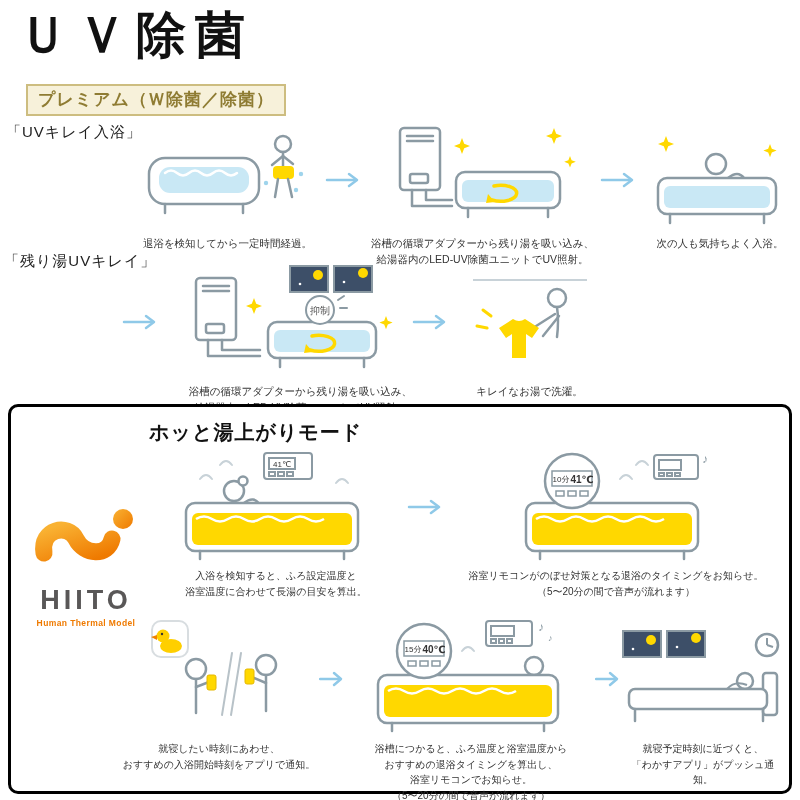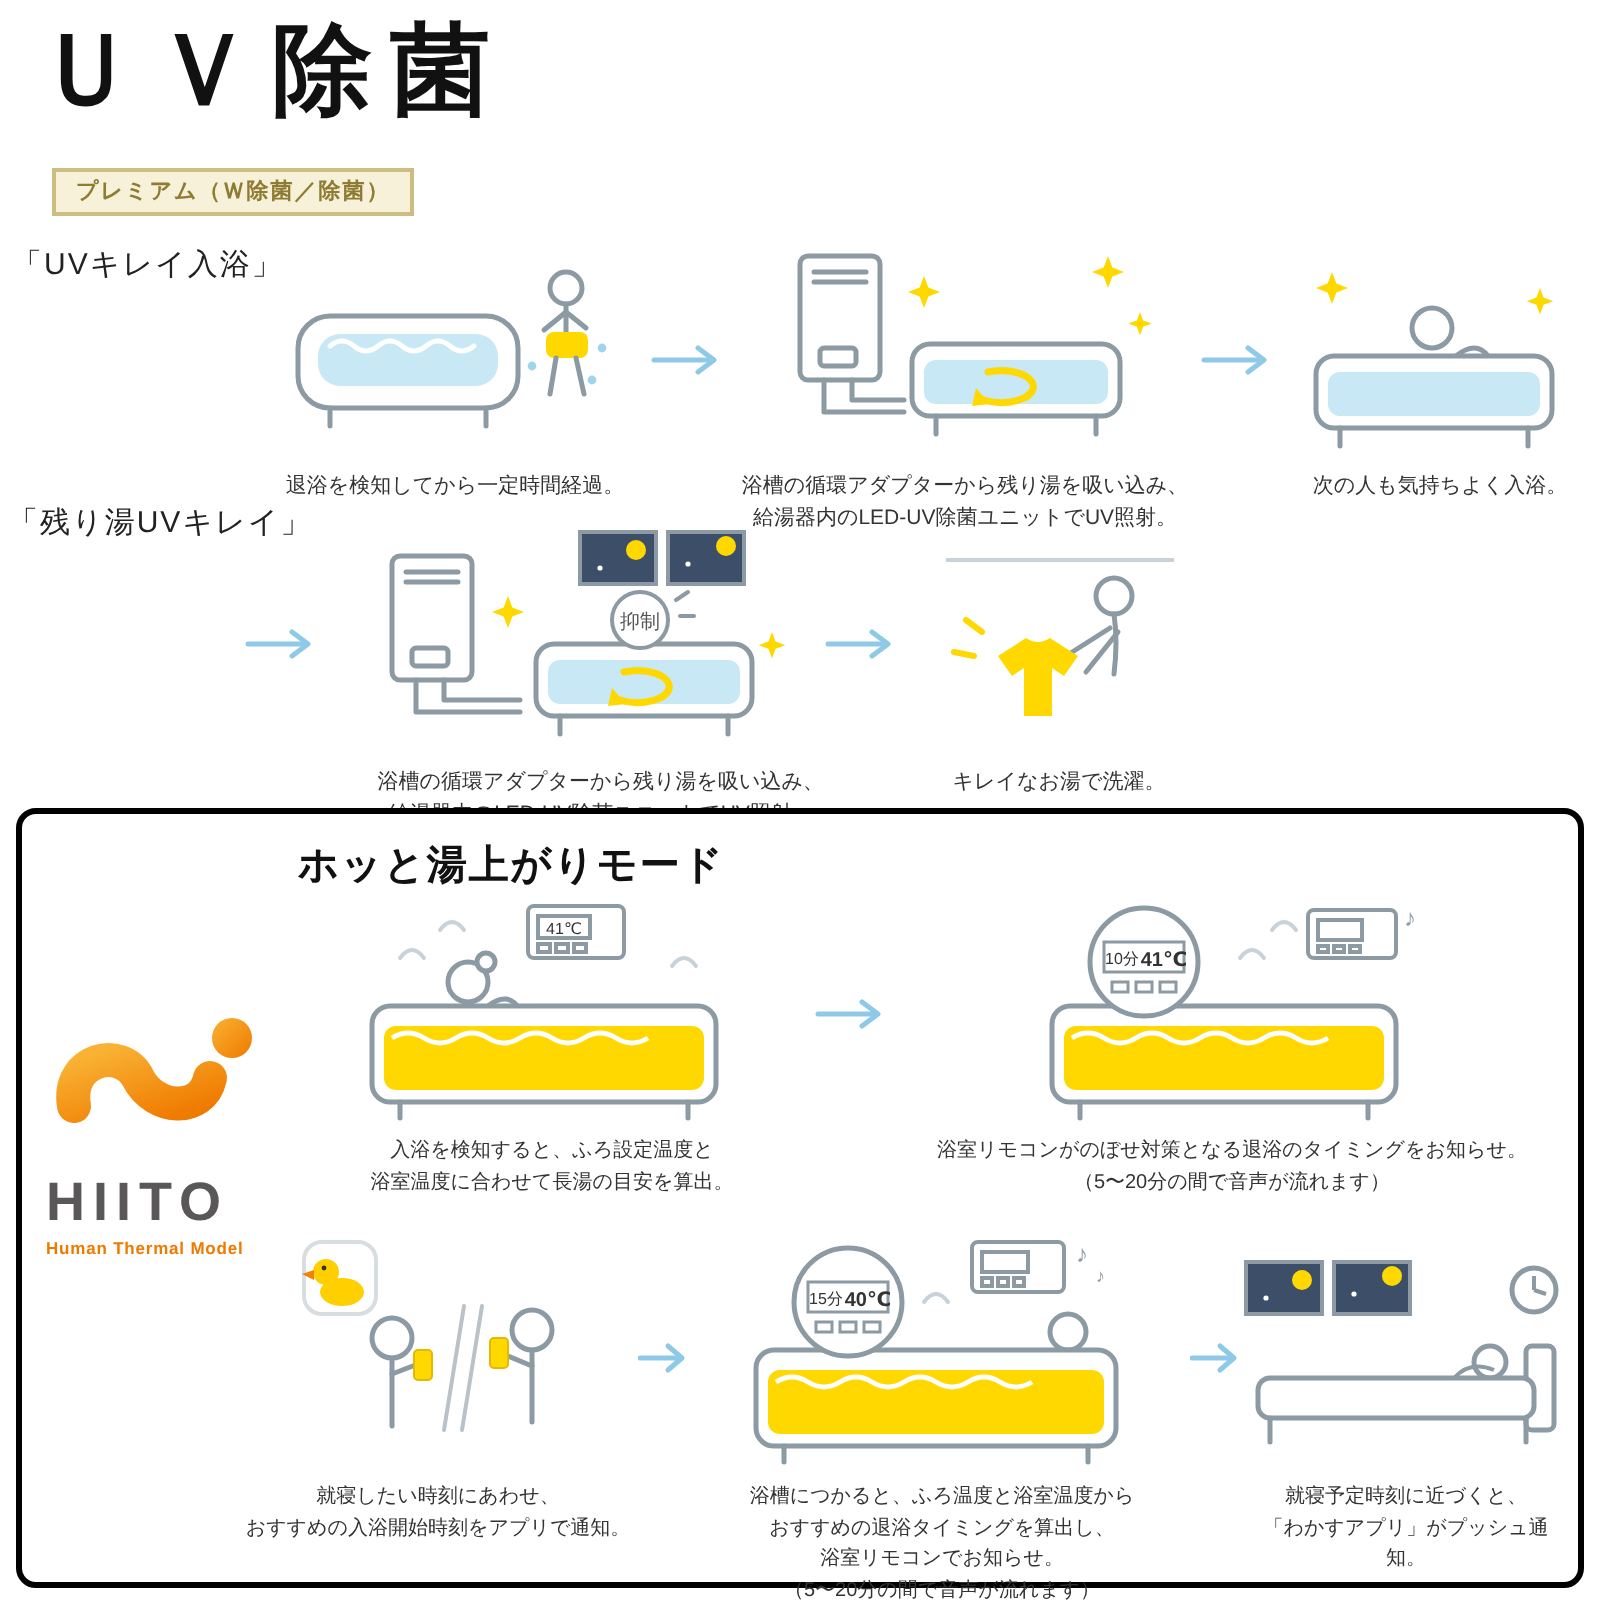--- a/index.html
+++ b/index.html
@@ -2,40 +2,40 @@
 <html><head>
 <meta charset="utf-8">
 <style>
   * { margin:0; padding:0; box-sizing:border-box; }
   html,body { background:#fff; }
   body { width:800px; height:800px; font-family:"Liberation Sans","DejaVu Sans",sans-serif; color:#333; }
   .page { position:relative; width:800px; height:800px; background:#fff; overflow:hidden; }
 
   .title { position:absolute; left:18px; top:2px; font-size:50px; font-weight:bold; letter-spacing:9px; color:#111; }
   .premium { position:absolute; left:26px; top:84px; border:2px solid #cdbd80; background:#f7f1da;
-             color:#8f7c33; font-size:11px; font-weight:bold; padding:2px 10px 3px; letter-spacing:1px; }
+             color:#8f7c33; font-size:17px; font-weight:bold; padding:2px 10px 3px; letter-spacing:1px; }
 
   .sec-heading { position:absolute; font-size:15px; color:#222; letter-spacing:1px; }
   .row { position:absolute; display:flex; align-items:flex-start; }
   .step { display:flex; flex-direction:column; align-items:center; }
   .figwrap { display:flex; align-items:flex-end; justify-content:center; }
   .r1 .figwrap { height:100px; }
   .r2 .figwrap { height:112px; }
   .rh .figwrap { height:112px; }
   .rs .figwrap { height:115px; }
   .caption { font-size:10.5px; line-height:1.55; color:#333; text-align:center; white-space:pre-line; margin-top:7px; }
   .rs .caption, .rh .caption { font-size:10px; }
   .arrow { flex:0 0 auto; }
   .r1 .arrow { margin-top:44px; } .r2 .arrow { margin-top:50px; }
   .rh .arrow { margin-top:50px; } .rs .arrow { margin-top:52px; }
 
   .hiito-box { position:absolute; left:8px; top:404px; width:784px; height:390px;
                border:3px solid #000; border-radius:10px; background:#fff; }
   .mode-heading { position:absolute; font-size:20px; font-weight:bold; color:#111; letter-spacing:1px; }
-  .logo-block { position:absolute; left:12px; top:92px; width:126px; text-align:left; }
+  .logo-block { position:absolute; left:12px; top:92px; width:126px; text-align:center; }
   .logo-text { font-size:27px; font-weight:bold; color:#595757; letter-spacing:4px; margin-top:2px; }
   .logo-sub { font-size:8.5px; font-weight:bold; color:#ef7a00; letter-spacing:0.4px; margin-top:2px; }
 </style>
 </head>
 <body>
 
 <div class="page">
 
   <div class="title">ＵＶ除菌</div>
   <div class="premium">プレミアム（Ｗ除菌／除菌）</div>

